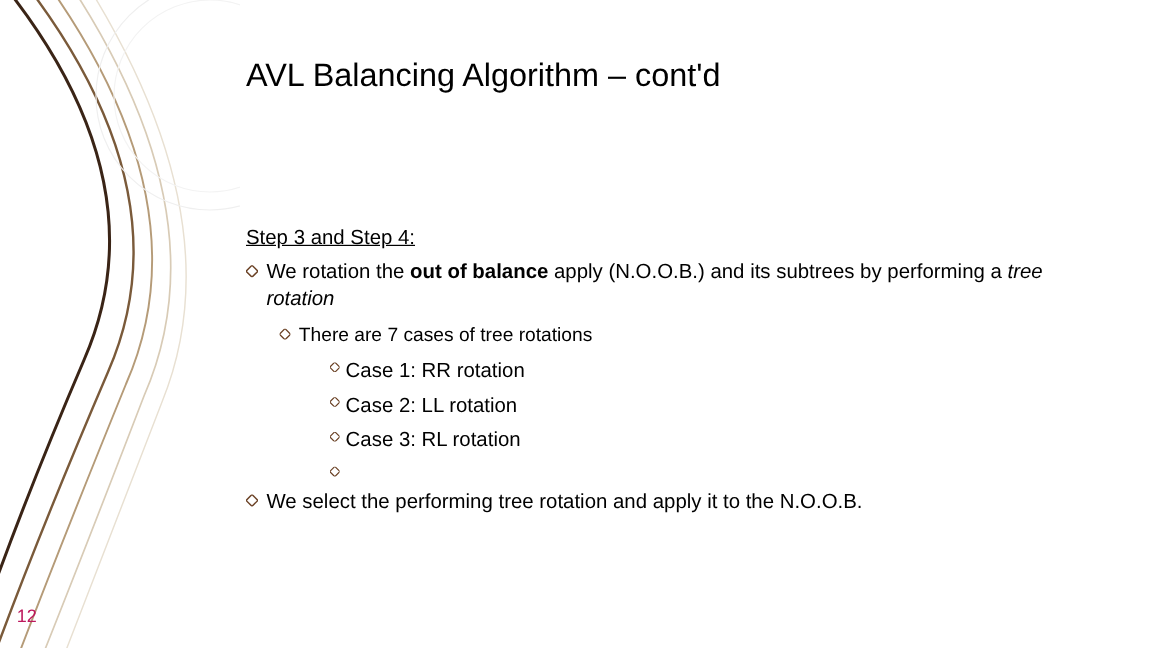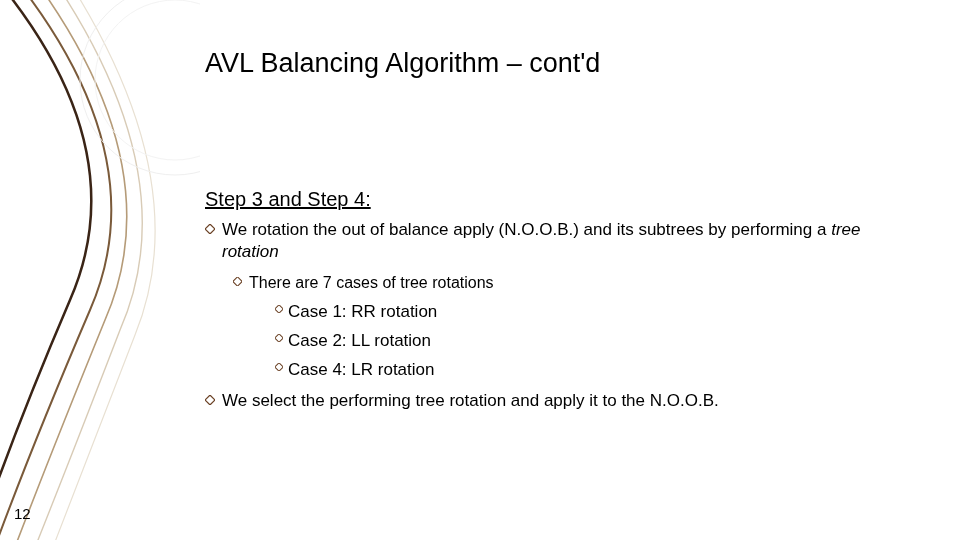--- a/index.html
+++ b/index.html
@@ -27,21 +27,21 @@
     font-size: 27px;
     font-weight: 400;
   }
   .content {
     position: absolute;
     left: 205px;
     top: 188px;
     width: 700px;
   }
   .subhead {
-    font-size: 20px;
+    font-size: 17px;
     text-decoration: underline;
     margin-bottom: 8px;
   }
   .bullet-l1 {
     display: flex;
     align-items: flex-start;
     margin-bottom: 6px;
     margin-top: 4px;
   }
   .bullet-l1 .dia {
@@ -75,28 +75,28 @@
     margin-top: 8px;
   }
   .bullet-l3 .dia {
     margin-right: 5px;
     margin-top: 4px;
   }
   .bullet-l3 .txt {
     font-size: 17px;
     line-height: 1.25;
   }
-  .bold { font-weight: 400; }
+  .bold { font-weight: 700; }
   .ital { font-style: italic; }
   .page-num {
     position: absolute;
     left: 14px;
     bottom: 18px;
     font-size: 15px;
-    color: #000000;
+    color: #be185d;
   }
 </style>
 </head>
 <body>
 
 <svg class="deco" viewBox="0 0 200 540" preserveAspectRatio="none">
   <path d="M -20 -40 Q 140 140 70 300 Q 10 440 -30 560" stroke="#3a2416" stroke-width="2.5" fill="none"></path>
   <path d="M 0 -40 Q 160 150 90 310 Q 30 450 -10 560" stroke="#7a5a3a" stroke-width="2" fill="none"></path>
   <path d="M 20 -40 Q 175 160 105 320 Q 50 455 10 560" stroke="#b59b78" stroke-width="1.6" fill="none"></path>
   <path d="M 40 -40 Q 190 170 120 330 Q 70 460 30 560" stroke="#d8cbb6" stroke-width="1.4" fill="none"></path>
@@ -136,21 +136,26 @@
   <div class="bullet-l3">
     <svg class="dia" width="8" height="8">
         <rect x="1" y="1" width="6" height="6" transform="rotate(45 4 4)" fill="none" stroke="#6b4226" stroke-width="1"></rect>
       </svg>
     <div class="txt">Case 2: LL rotation</div>
   </div>
   <div class="bullet-l3">
     <svg class="dia" width="8" height="8">
         <rect x="1" y="1" width="6" height="6" transform="rotate(45 4 4)" fill="none" stroke="#6b4226" stroke-width="1"></rect>
       </svg>
-    <div class="txt">Case 4: LR rotation</div>
+    <div class="txt">Case 3: RL rotation</div>
+  </div>
+  <div class="bullet-l3">
+    <svg class="dia" width="8" height="8">
+        <rect x="1" y="1" width="6" height="6" transform="rotate(45 4 4)" fill="none" stroke="#6b4226" stroke-width="1"></rect>
+      </svg>
   </div>
 
   <div class="bullet-l1" style="margin-top:10px">
     <svg class="dia" width="10" height="10">
         <rect x="1.5" y="1.5" width="7" height="7" transform="rotate(45 5 5)" fill="none" stroke="#6b4226" stroke-width="1.2"></rect>
       </svg>
     <div class="txt">We select the performing tree rotation and apply it to the N.O.O.B.</div>
   </div>
 
 </div>

